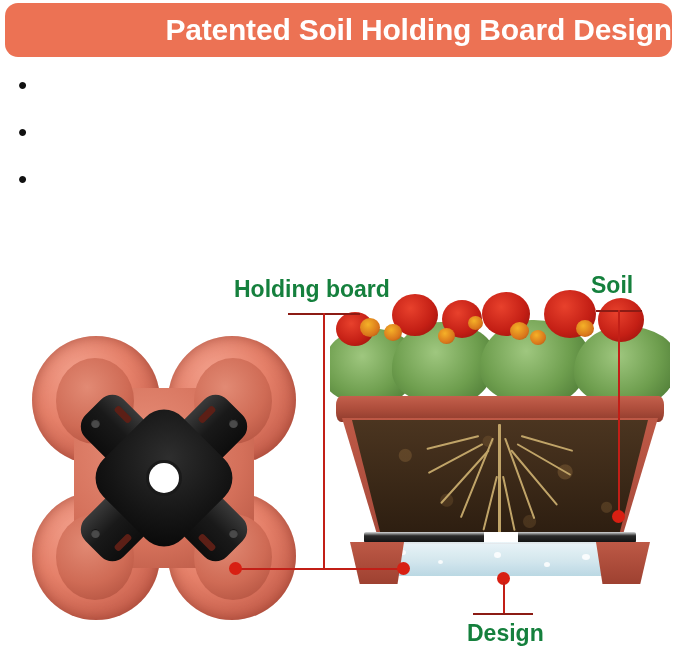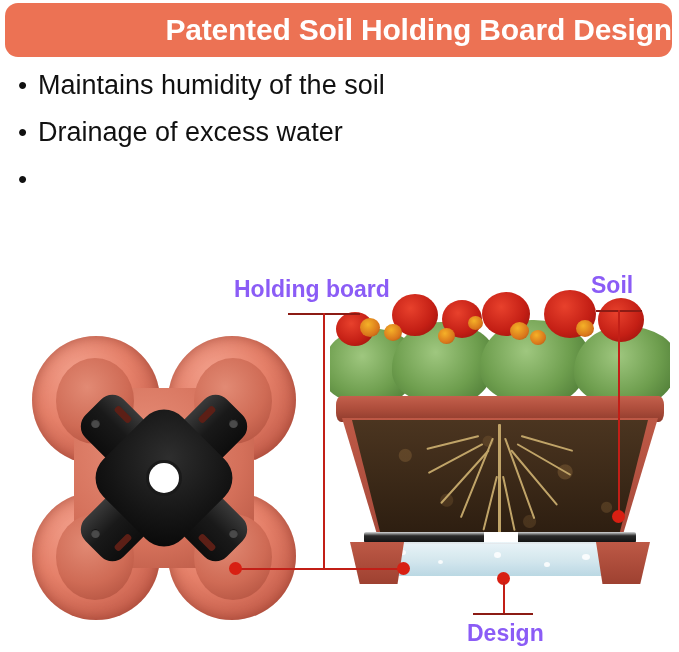--- a/index.html
+++ b/index.html
@@ -262,40 +262,38 @@
   .leader-dot {
     position: absolute;
     width: 13px; height: 13px;
     border-radius: 50%;
     background: #D81F12;
   }
   .callout-label {
     position: absolute;
     font-size: 23px;
     font-weight: bold;
-    color: #8b5cf6;
+    color: #15803d;
     white-space: nowrap;
     line-height: 1;
   }
 </style>
 </head>
 <body>
 
 <div id="header-banner">
   <div id="header-title">Patented Soil Holding Board Design</div>
 </div>
 
 <div id="feature-list">
   <div class="feature-item">
     <span class="feature-bullet">•</span>
-    <span class="feature-text">Maintains humidity of the soil</span>
   </div>
   <div class="feature-item">
     <span class="feature-bullet">•</span>
-    <span class="feature-text">Drainage of excess water</span>
   </div>
   <div class="feature-item">
     <span class="feature-bullet">•</span>
   </div>
 </div>
 
 <div id="diagram">
 
   <div id="topdown-pot">
     <div class="lobe" style="left:18px;  top:8px;   width:128px; height:128px;"></div>

